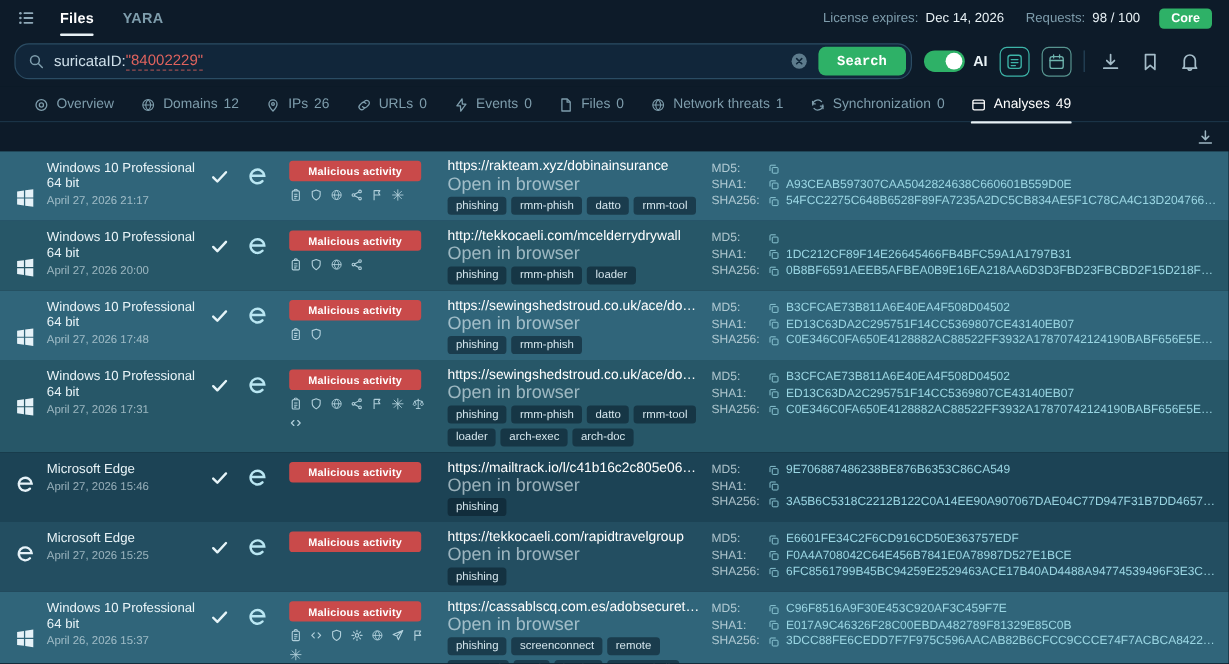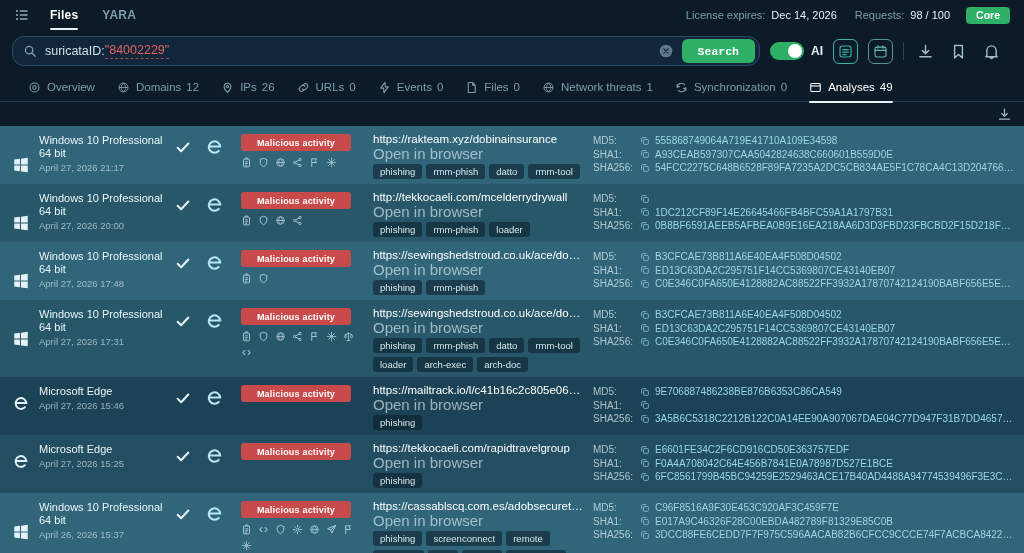--- a/index.html
+++ b/index.html
@@ -368,21 +368,20 @@
     <div class="cell hashes">
 
         <div class="hash-line">
           <span class="h-label">MD5:</span>
           <span class="icon copy-ic">
             <svg viewBox="0 0 24 24" fill="none" stroke="currentColor" stroke-width="2">
               <rect x="8.5" y="8.5" width="11.5" height="11.5" rx="1.8"></rect>
               <path d="M15.5 4H6a2 2 0 0 0-2 2v9.5"></path>
             </svg>
           </span>
-          <span class="h-value">555868749064A719E41710A109E34598</span>
         </div>
         <div class="hash-line">
           <span class="h-label">SHA1:</span>
           <span class="icon copy-ic">
             <svg viewBox="0 0 24 24" fill="none" stroke="currentColor" stroke-width="2">
               <rect x="8.5" y="8.5" width="11.5" height="11.5" rx="1.8"></rect>
               <path d="M15.5 4H6a2 2 0 0 0-2 2v9.5"></path>
             </svg>
           </span>
           <span class="h-value">A93CEAB597307CAA5042824638C660601B559D0E</span>

